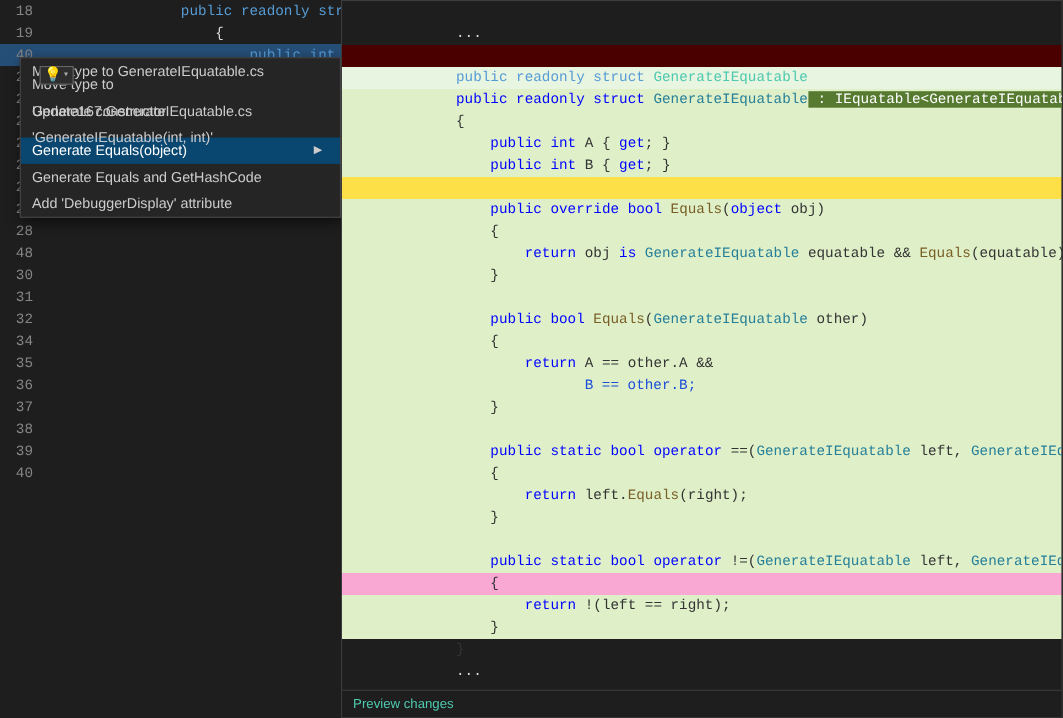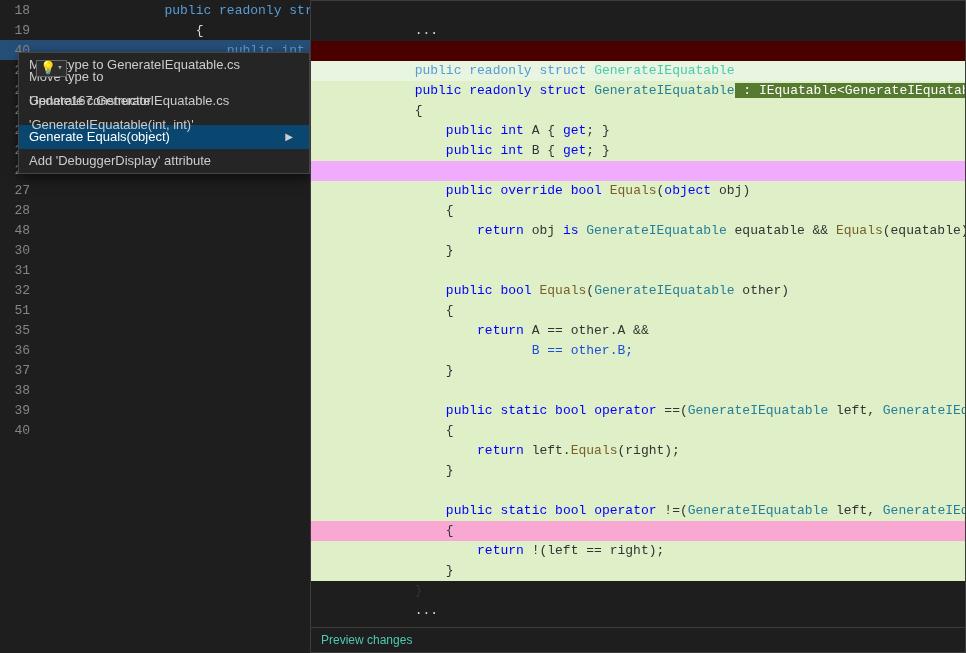--- a/index.html
+++ b/index.html
@@ -224,21 +224,21 @@
         <div class="row-num">31</div>
         <div class="row-deco"></div>
         <div class="row-code"></div>
       </div>
     <div class="row">
         <div class="row-num">32</div>
         <div class="row-deco"></div>
         <div class="row-code"></div>
       </div>
     <div class="row">
-        <div class="row-num">51</div>
+        <div class="row-num">34</div>
         <div class="row-deco"></div>
         <div class="row-code"></div>
       </div>
     <div class="row">
         <div class="row-num">35</div>
         <div class="row-deco"></div>
         <div class="row-code"></div>
       </div>
     <div class="row">
         <div class="row-num">36</div>
@@ -282,20 +282,23 @@
         <span>Move type to Update167.GenerateIEquatable.cs</span>
       </div>
       <div class="menu-item">
         <span>Generate constructor 'GenerateIEquatable(int, int)'</span>
       </div>
       <div class="menu-item active" style="background:#094771;">
         <span>Generate Equals(object)</span>
         <span style="color:#ccc; font-size:10px;">▶</span>
       </div>
       <div class="menu-item">
+        <span>Generate Equals and GetHashCode</span>
+      </div>
+      <div class="menu-item">
         <span>Add 'DebuggerDisplay' attribute</span>
       </div>
     </div>
 
   </div>
 
   <div style="flex:1; background:#1e1e1e; border:1px solid #3c3c3c; position:relative; overflow:hidden;">
 
     <div style="overflow:auto; height:calc(100% - 25px);">
 
@@ -316,21 +319,21 @@
       <div class="preview-line" style="background:#dff0c8; color:#1e1e1e;">
         <span style="color:#333;">    {</span>
       </div>
       <div class="preview-line" style="background:#dff0c8; color:#1e1e1e;">
         <span style="color:#333;">        </span><span style="color:#0000ff;">public</span><span style="color:#333;"> </span><span style="color:#0000ff;">int</span><span style="color:#333;"> A { </span><span style="color:#0000ff;">get</span><span style="color:#333;">; }</span>
       </div>
       <div class="preview-line" style="background:#dff0c8; color:#1e1e1e;">
         <span style="color:#333;">        </span><span style="color:#0000ff;">public</span><span style="color:#333;"> </span><span style="color:#0000ff;">int</span><span style="color:#333;"> B { </span><span style="color:#0000ff;">get</span><span style="color:#333;">; }</span>
       </div>
       <div class="preview-line" style="background:#dff0c8;"></div>
-      <div class="preview-line" style="background:#f0abfc; color:#1e1e1e;">
+      <div class="preview-line" style="background:#fde047; color:#1e1e1e;">
         <span style="color:#333;">        </span><span style="color:#0000ff;">public</span><span style="color:#333;"> </span><span style="color:#0000ff;">override</span><span style="color:#333;"> </span><span style="color:#0000ff;">bool</span><span style="color:#333;"> </span><span style="color:#795e26;">Equals</span><span style="color:#333;">(</span><span style="color:#0000ff;">object</span><span style="color:#333;"> obj)</span>
       </div>
       <div class="preview-line" style="background:#dff0c8; color:#1e1e1e;">
         <span style="color:#333;">        {</span>
       </div>
       <div class="preview-line" style="background:#dff0c8; color:#1e1e1e;">
         <span style="color:#333;">            </span><span style="color:#0000ff;">return</span><span style="color:#333;"> obj </span><span style="color:#0000ff;">is</span><span style="color:#333;"> </span><span style="color:#267f99;">GenerateIEquatable</span><span style="color:#333;"> equatable &amp;&amp; </span><span style="color:#795e26;">Equals</span><span style="color:#333;">(equatable);</span>
       </div>
       <div class="preview-line" style="background:#dff0c8; color:#1e1e1e;">
         <span style="color:#333;">        }</span>

